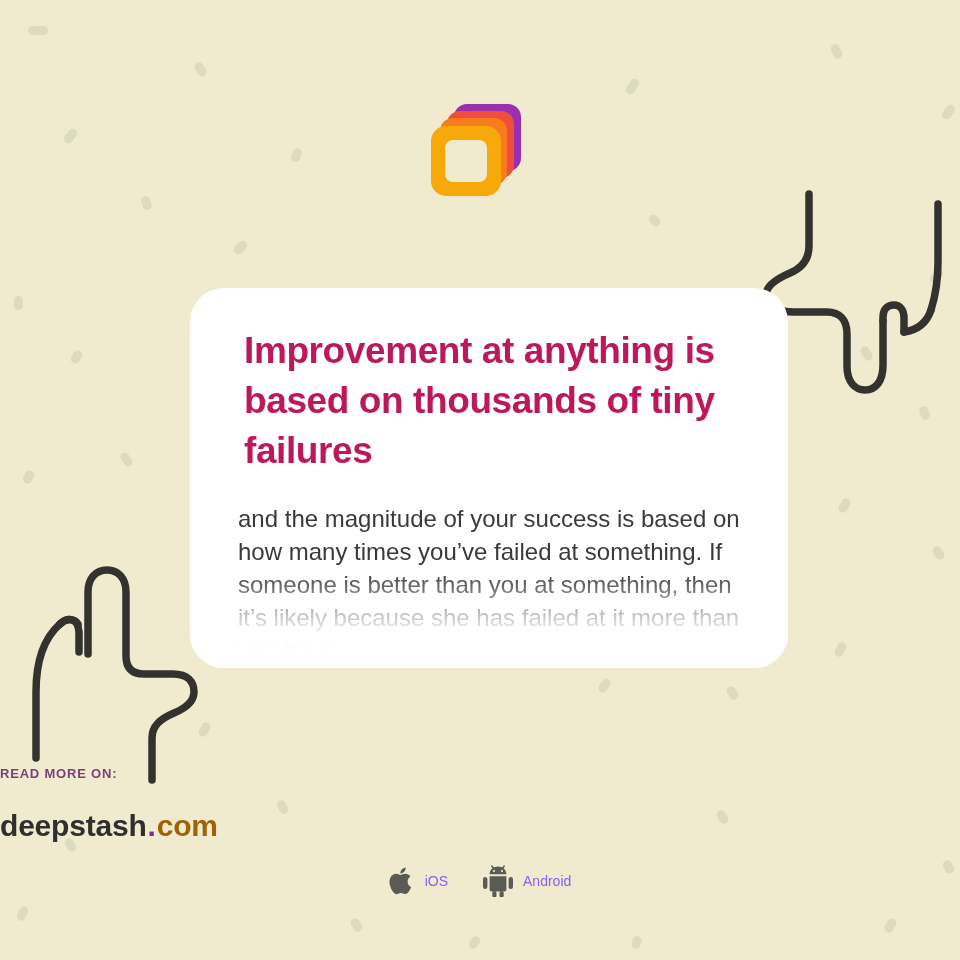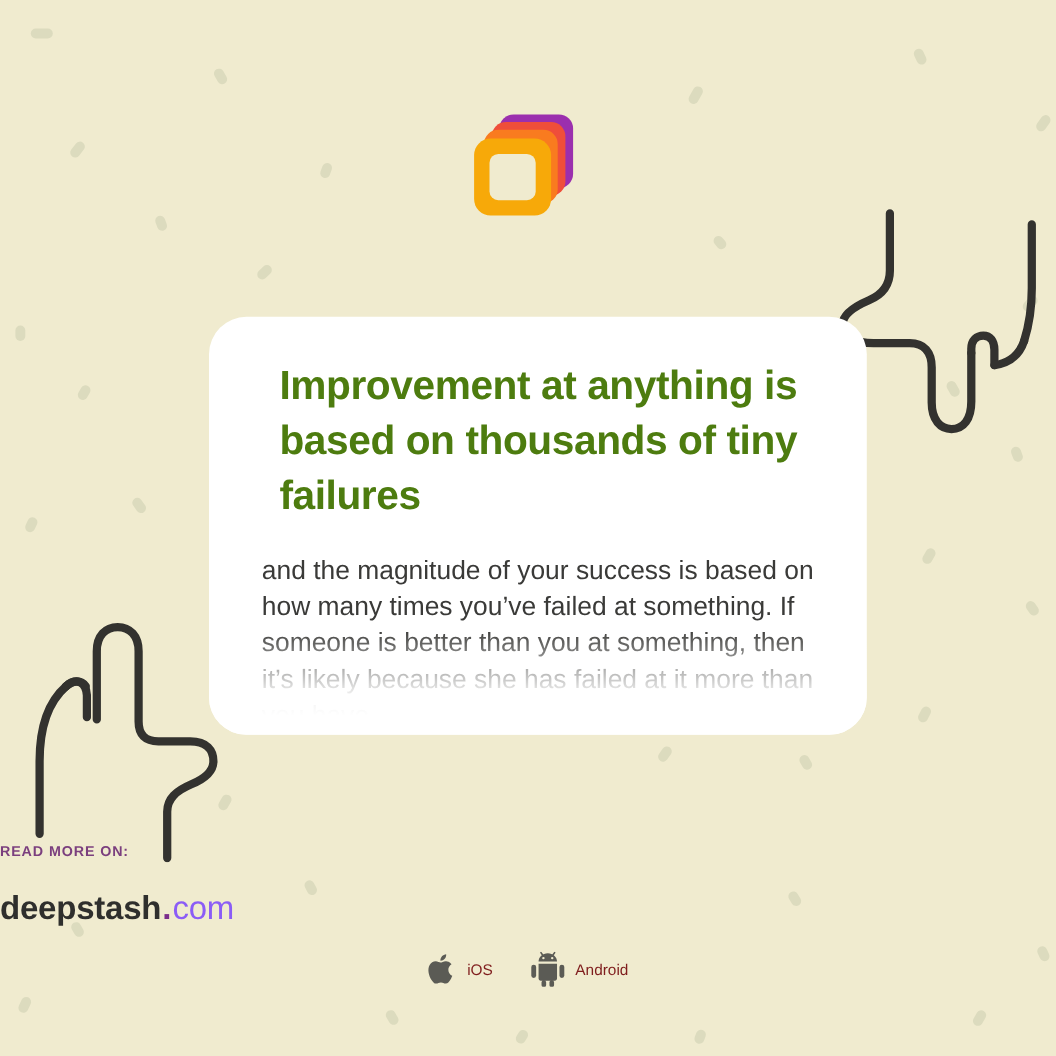--- a/index.html
+++ b/index.html
@@ -114,23 +114,23 @@
     z-index: 4;
     overflow: hidden;
   }
   #card-inner {
     padding: 38px 48px 0 48px;
   }
   #quote-title {
     font-size: 37px;
     line-height: 50px;
     font-weight: bold;
-    color: #4d7c0f;
+    color: #be185d;
     letter-spacing: -0.4px;
-    margin: 0 0 26px 16px;
+    margin: 0 0 26px 6px;
     max-width: 500px;
   }
   #quote-body {
     font-size: 24px;
     line-height: 33px;
     color: #3A3A38;
     margin: 0;
     max-width: 520px;
   }
   
@@ -172,40 +172,40 @@
   }
   #brand-name {
     font-weight: bold;
   }
   #brand-dot {
     color: #7B2D8B;
     font-weight: bold;
     padding: 0 1px;
   }
   #brand-tld {
-    font-weight: normal;
-    color: #8b5cf6;
+    font-weight: bold;
+    color: #a16207;
   }
 
   #store-row {
     margin-top: 22px;
     display: flex;
     justify-content: center;
     align-items: center;
     gap: 34px;
   }
   .store-item {
     display: flex;
     align-items: center;
     gap: 9px;
   }
   .store-item svg { display: block; }
   .store-label {
     font-size: 14px;
-    color: #7f1d1d;
+    color: #8b5cf6;
   }
 </style>
 </head>
 <body style="background: rgb(240, 235, 207);">
 
 <div id="stage">
 
   <div id="confetti-layer">
       <div class="confetti" style="left: 28px; top: 26px; width: 20px; height: 9px; background: rgb(220, 219, 190); transform: rotate(0deg);"></div>
       <div class="confetti" style="left: 66px; top: 128px; width: 9px; height: 16px; background: rgb(220, 219, 190); transform: rotate(38deg);"></div>

